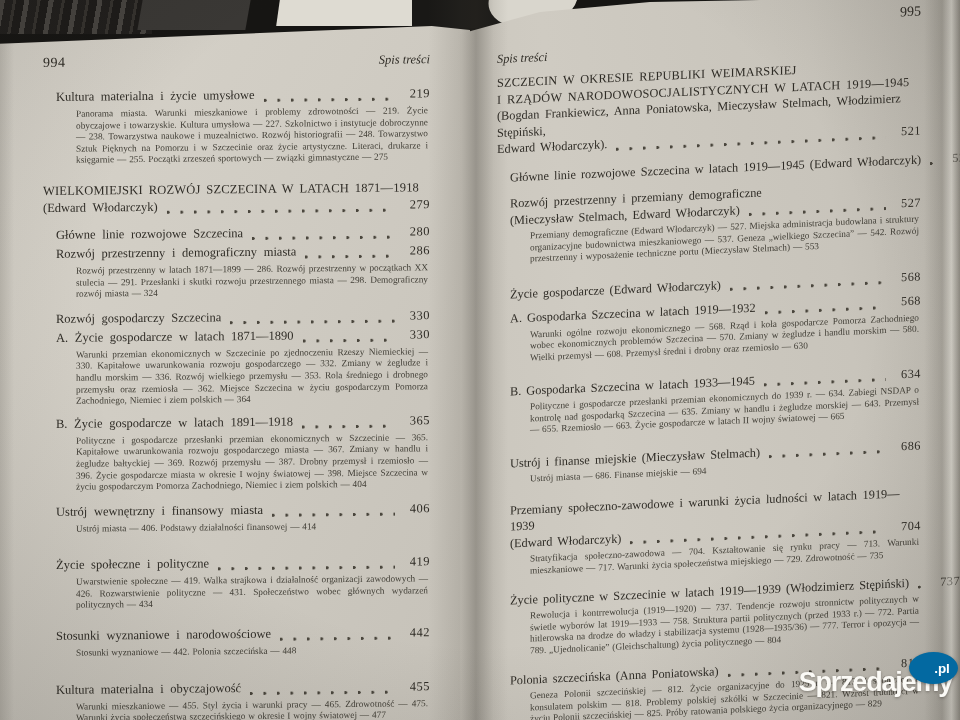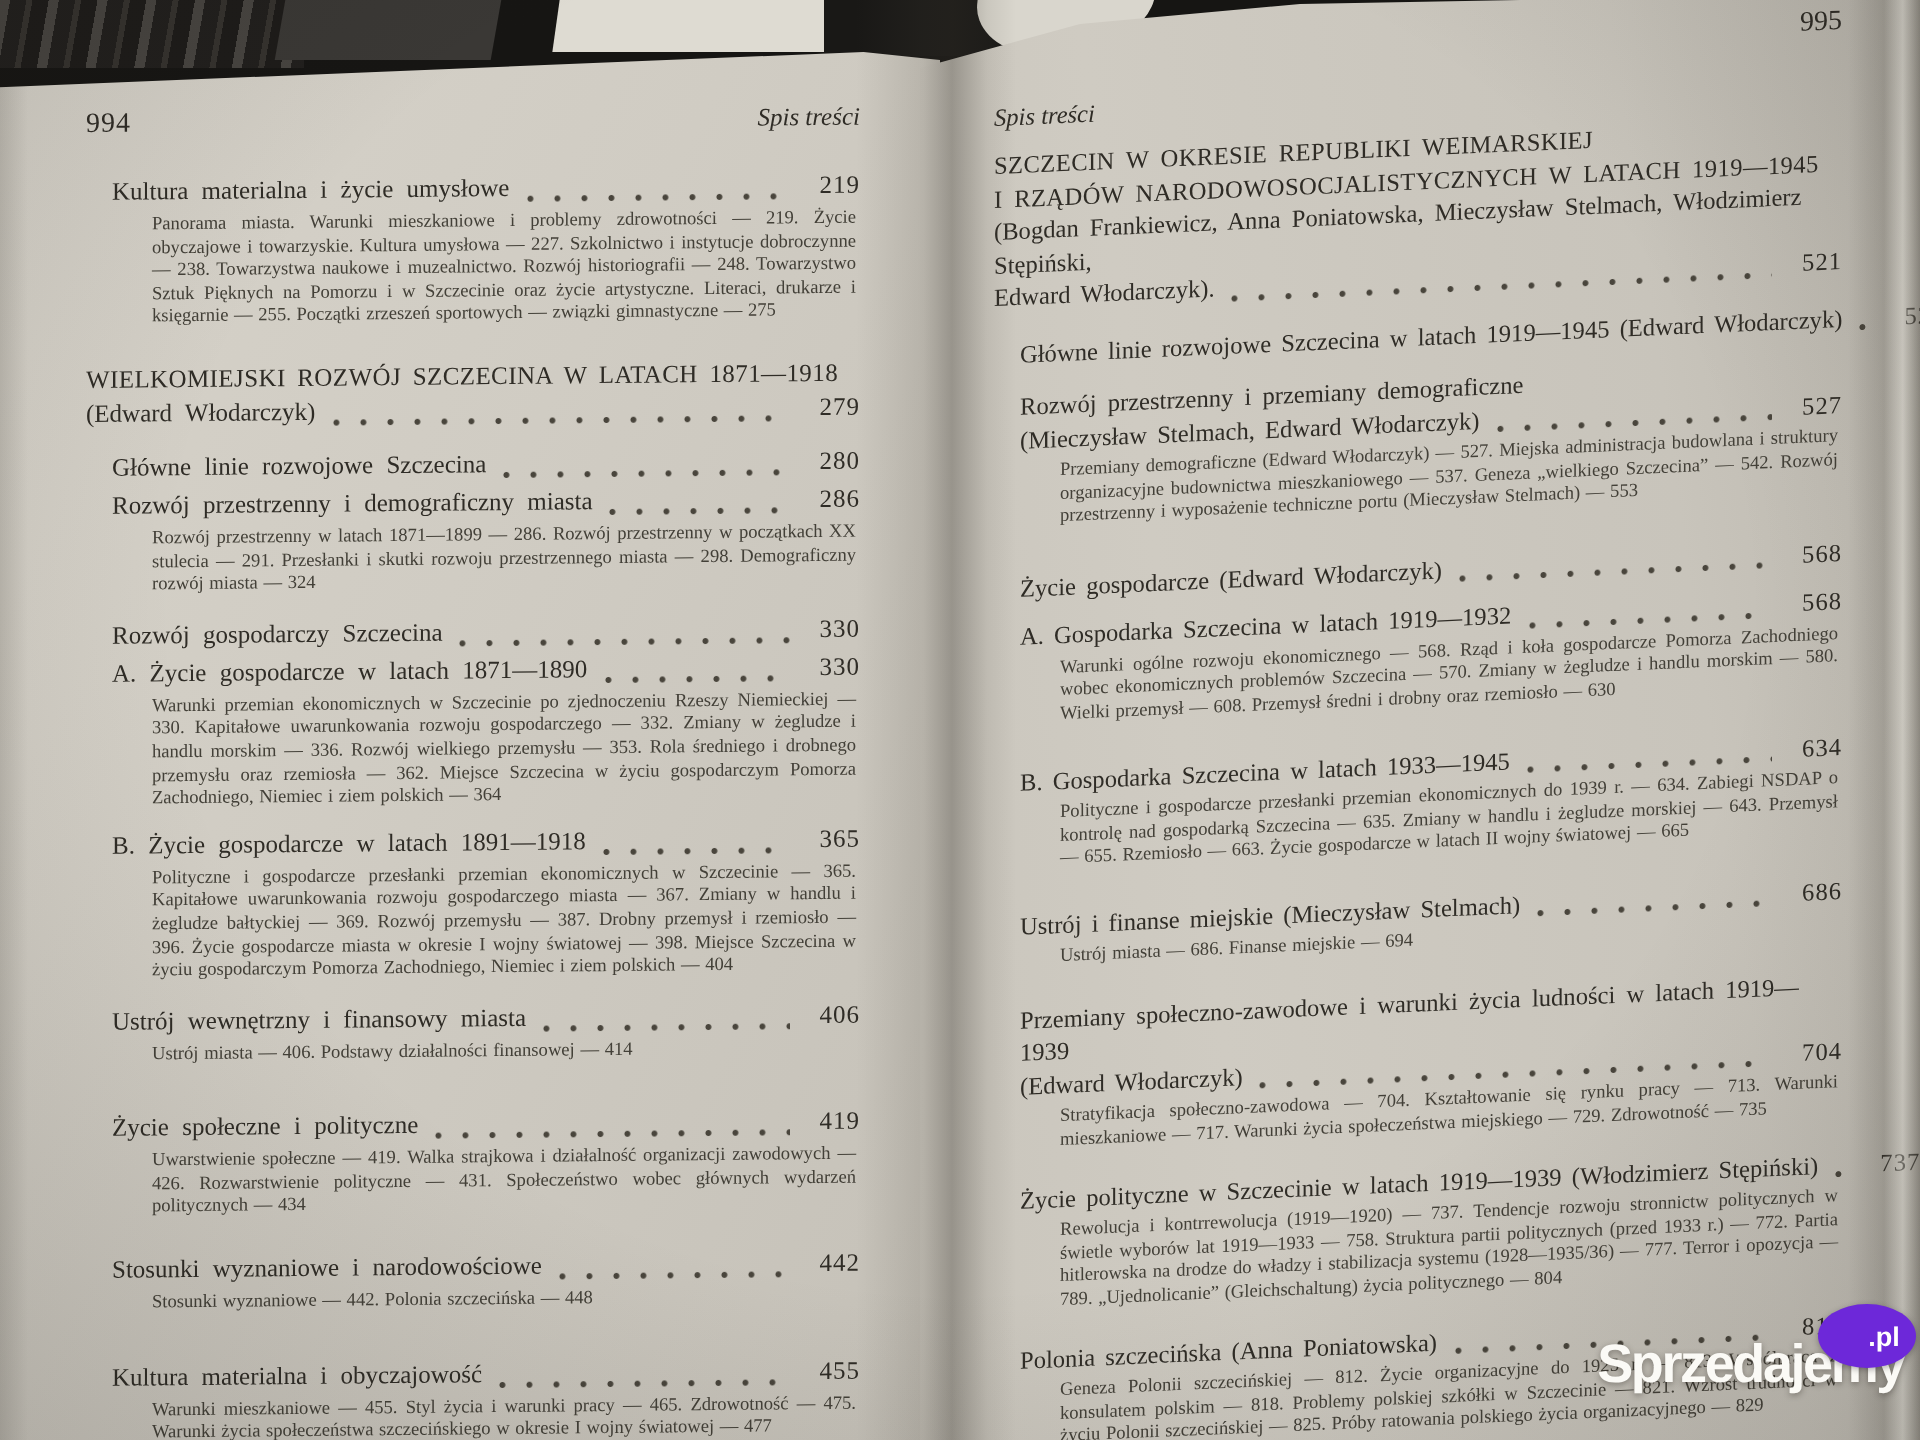--- a/index.html
+++ b/index.html
@@ -292,18 +292,18 @@
     </div>
 
   </div>
 
   <div class="gutter"></div>
   <div class="fore-edge"></div>
   <div class="vignette"></div>
 
   <div class="watermark">
     <span class="wm-text">Sprzedajemy</span>
-    <span class="wm-badge" style="background: #6d28d9; padding-left: 17px;">
+    <span class="wm-badge" style="background: #0369a1; padding-left: 17px;">
         <span>.pl</span>
       </span>
   </div>
 
 </div>
 
 </body></html>

